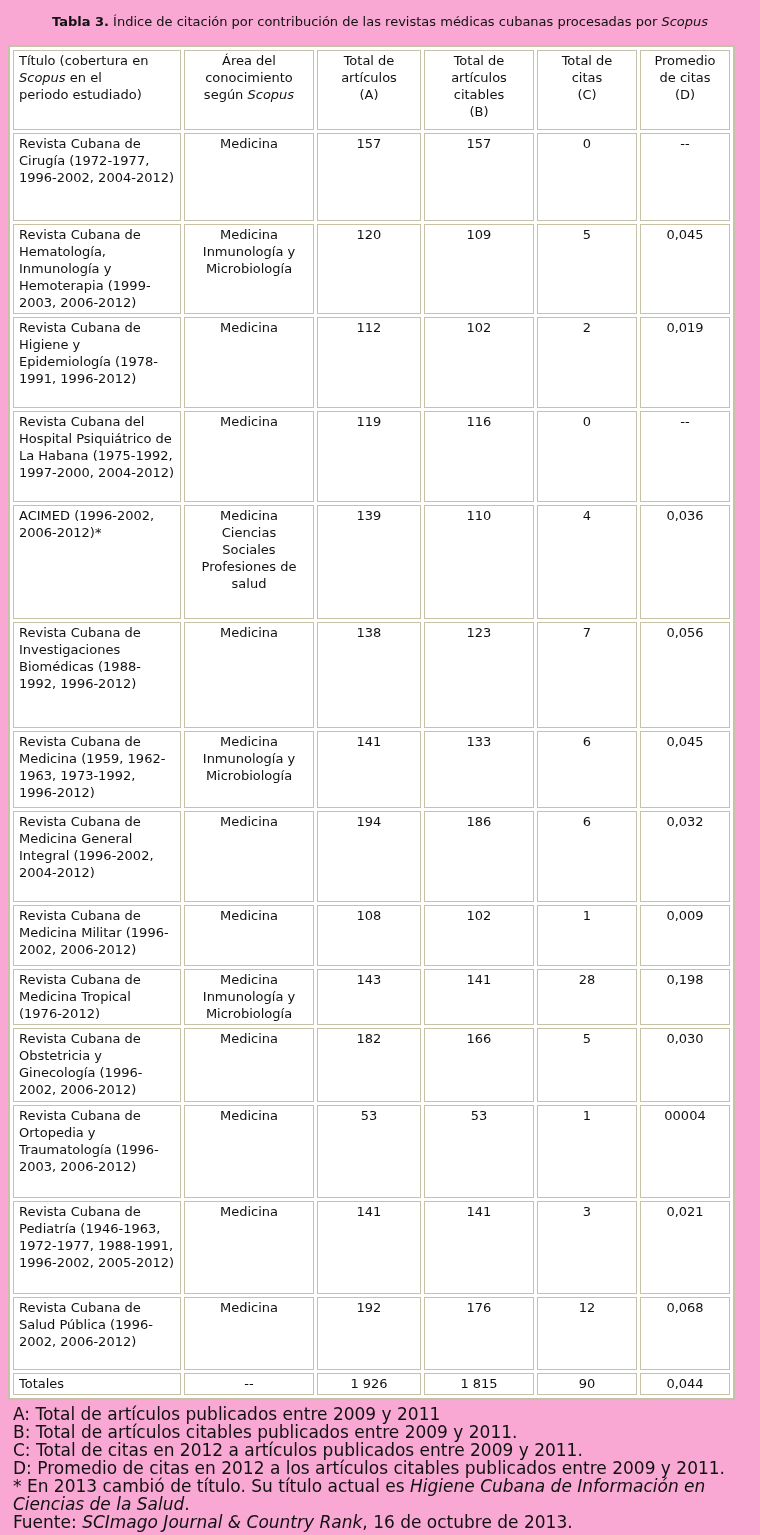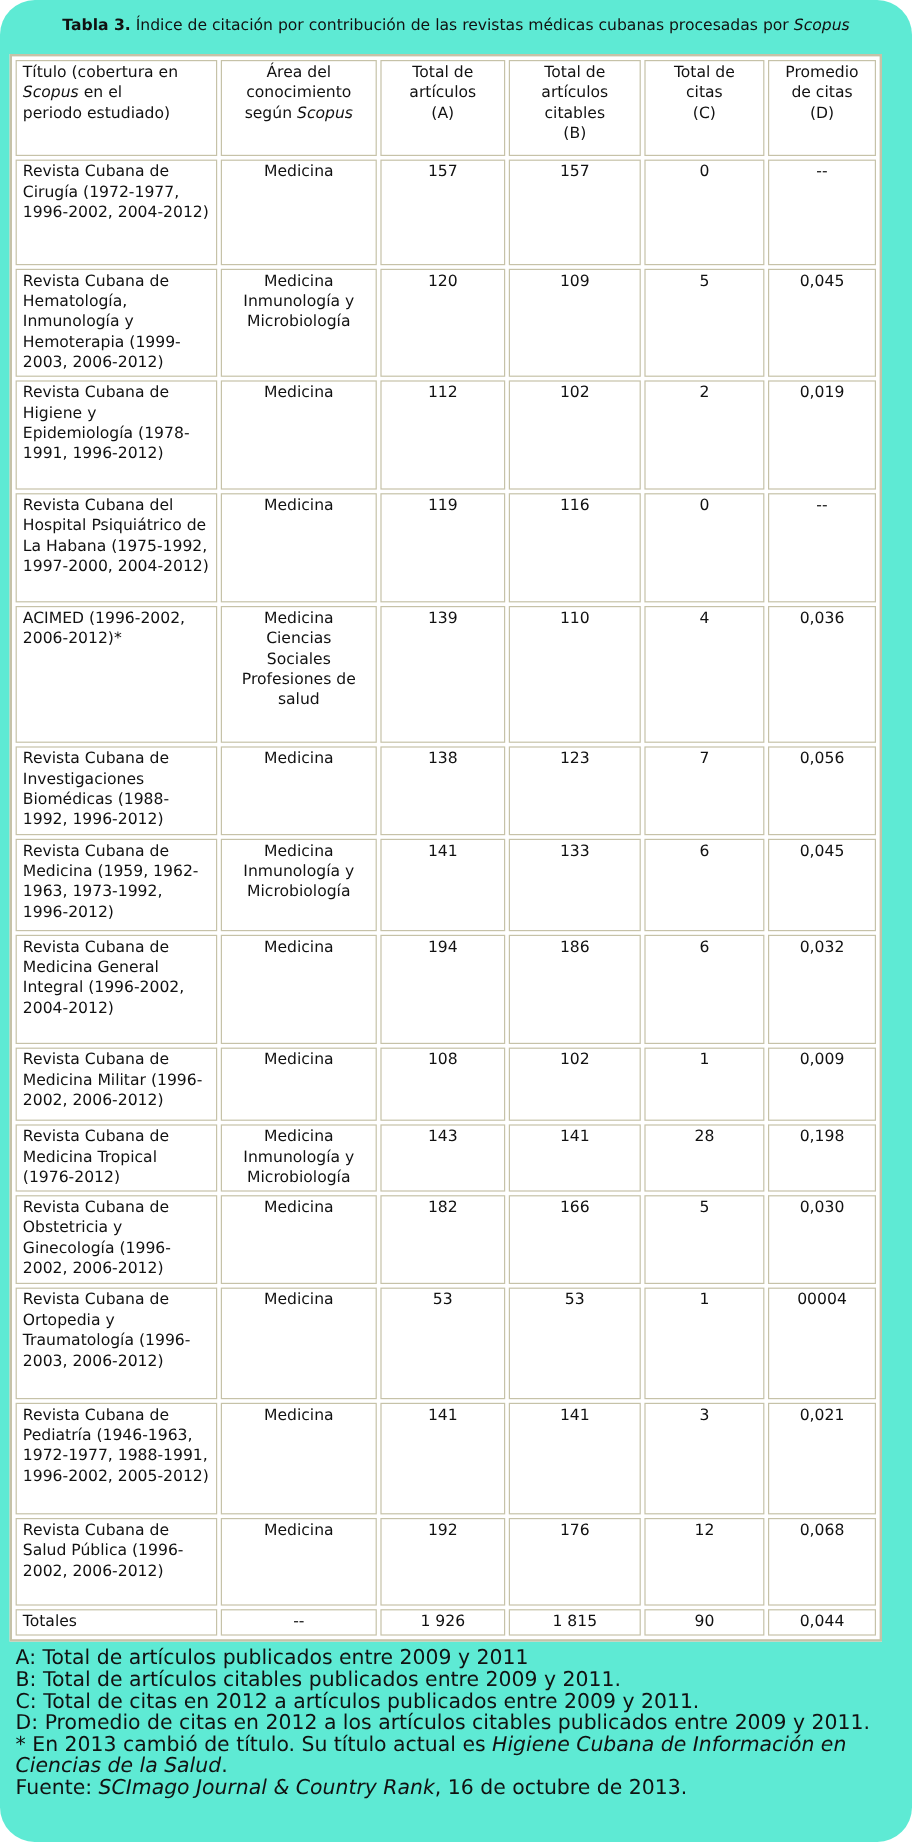--- a/index.html
+++ b/index.html
@@ -5,23 +5,22 @@
   html, body {
     margin: 0;
     padding: 0;
     background: #ffffff;
     font-family: "DejaVu Sans", "Liberation Sans", sans-serif;
     color: #111111;
   }
   .page {
     width: 760px;
     min-height: 1535px;
-    background: #5eead4;
+    background: #f9a8d4;
     box-sizing: border-box;
-    border-radius: 29px;
   }
   .caption {
     text-align: center;
     padding: 11px 28px 0 28px;
     font-size: 13px;
     line-height: 21px;
     margin-bottom: 13px;
   }
   .caption strong { font-weight: bold; }
   .caption em { font-style: italic; }
@@ -62,21 +61,21 @@
   col.c5 { width: 100px; }
   col.c6 { width: 90px; }
 
   
   thead tr            { height: 80px; }
   tbody tr:nth-child(1)  { height: 88px; }
   tbody tr:nth-child(2)  { height: 84px; }
   tbody tr:nth-child(3)  { height: 91px; }
   tbody tr:nth-child(4)  { height: 91px; }
   tbody tr:nth-child(5)  { height: 114px; }
-  tbody tr:nth-child(6)  { height: 74px; }
+  tbody tr:nth-child(6)  { height: 106px; }
   tbody tr:nth-child(7)  { height: 77px; }
   tbody tr:nth-child(8)  { height: 91px; }
   tbody tr:nth-child(9)  { height: 61px; }
   tbody tr:nth-child(10) { height: 53px; }
   tbody tr:nth-child(11) { height: 74px; }
   tbody tr:nth-child(12) { height: 93px; }
   tbody tr:nth-child(13) { height: 93px; }
   tbody tr:nth-child(14) { height: 73px; }
   tbody tr.totals-row    { height: 20px; }
 

